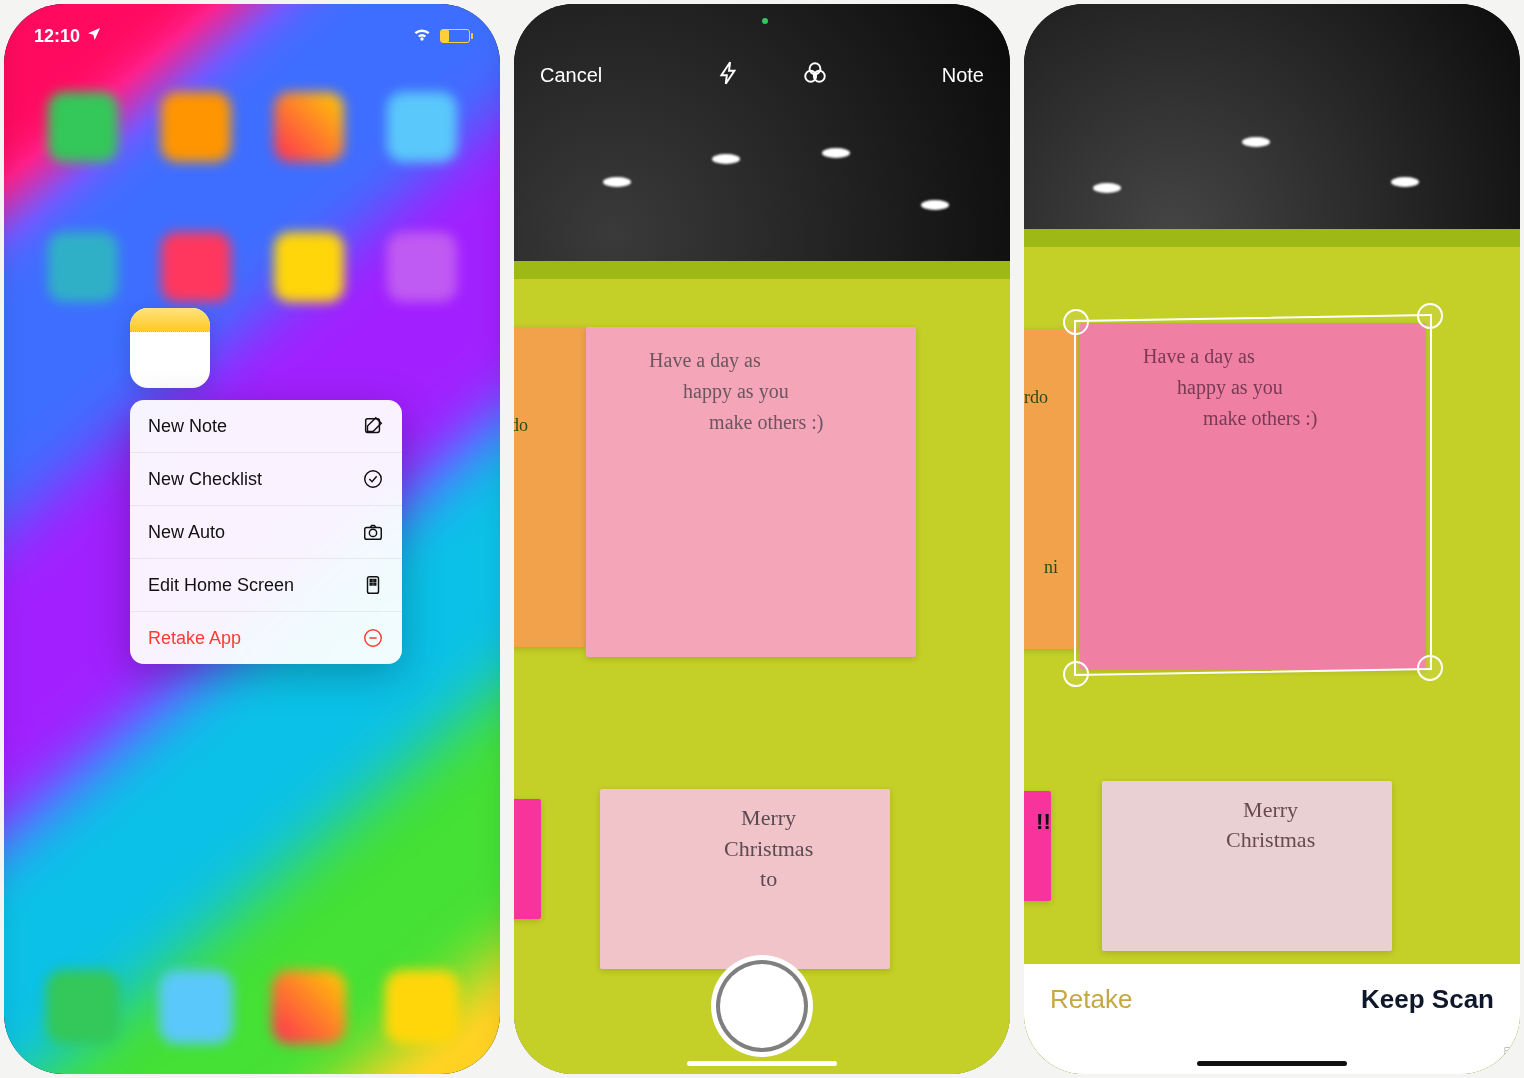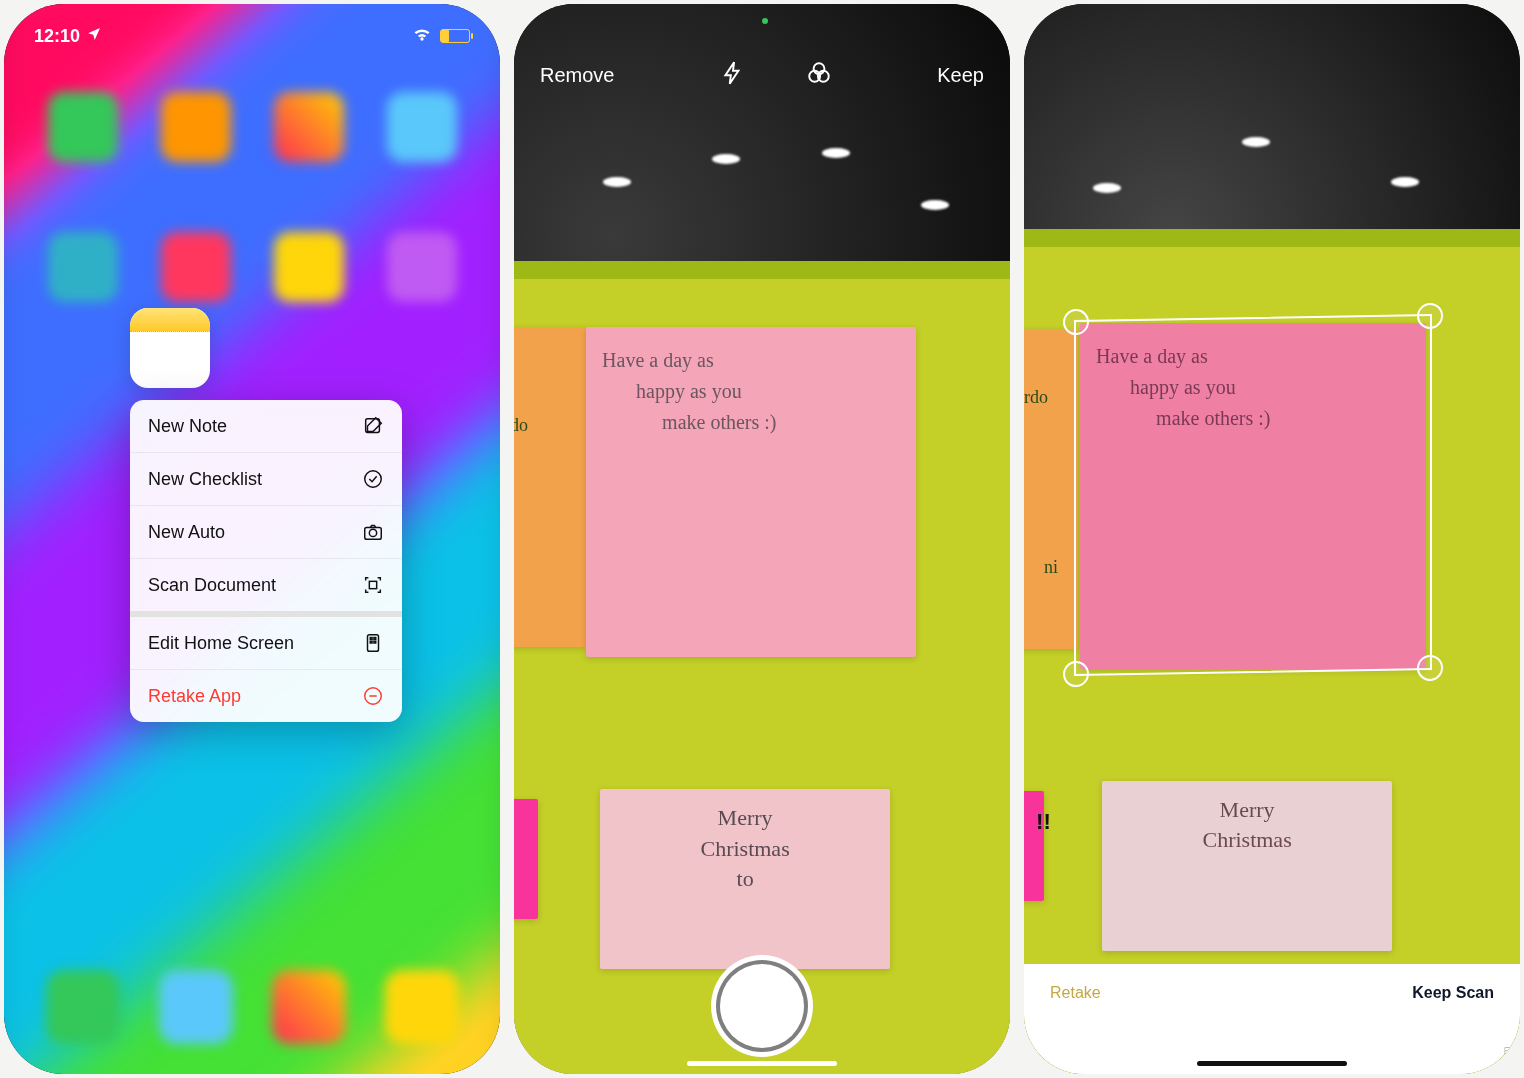--- a/index.html
+++ b/index.html
@@ -80,41 +80,41 @@
   .ctxitem.red .ctxicon svg{stroke:#ff3b30;}
   .icon-row.dock{ bottom:30px;top:auto;}
   .dock .blur-icon{width:74px;height:74px;border-radius:18px;}
 
   
   .scan-room{position:absolute;inset:0;}
   .ceiling{position:absolute;top:0;left:0;right:0;height:27%;background:radial-gradient(circle at 20% 80%,#3a3a3a,#0a0a0a);}
   .ceiling .lamp{position:absolute;width:28px;height:10px;background:#fff;border-radius:50%;filter:blur(1px);}
   .wall{position:absolute;top:27%;left:0;right:0;bottom:0;background:linear-gradient(#d2ce9b,#d7d48a);}
   .greenboard{position:absolute;top:24%;left:-2%;right:-2%;bottom:-4%;background:#c4cf28;border-top:18px solid #9eb816;border-radius:6px;}
-  .sticky{position:absolute;border-radius:2px;box-shadow:0 2px 6px rgba(0,0,0,.15);}
+  .sticky{position:absolute;border-radius:2px;box-shadow:0 2px 6px rgba(0,0,0,.15);padding-left:47px;}
   .sticky.orange{background:#f2a24a;}
   .sticky.pink{background:#f4a6b8;}
   .sticky.lightpink{background:#f0c4c9;}
   .sticky.hotpink{background:#f8349c;}
   .sticky-text{font-family:"Segoe Script","Comic Sans MS",cursive;color:#6b5560;line-height:1.55;padding:18px 16px;font-size:20px;}
   .merry{font-family:"Segoe Script","Comic Sans MS",cursive;color:#5a4a52;text-align:center;padding-top:14px;font-size:22px;line-height:1.4;}
   .edge-txt{position:absolute;font-family:"Segoe Script",cursive;color:#2a4a1a;font-size:18px;}
   .scan-topbar{position:absolute;top:56px;left:0;right:0;display:flex;align-items:center;justify-content:space-between;padding:0 26px;color:#fff;font-size:20px;z-index:4;}
   .scan-topbar .mid{display:flex;gap:60px;}
   .scan-topbar svg{width:26px;height:26px;stroke:#fff;fill:none;stroke-width:1.8;}
   .shutter{position:absolute;bottom:26px;left:50%;transform:translateX(-50%);width:84px;height:84px;border-radius:50%;background:#fff;box-shadow:0 0 0 4px rgba(0,0,0,.5),0 0 0 9px #fff;cursor:pointer;}
   .homebar{position:absolute;bottom:8px;left:50%;transform:translateX(-50%);width:150px;height:5px;border-radius:3px;background:#fff;}
   .rec-dot{position:absolute;top:14px;left:50%;width:6px;height:6px;border-radius:50%;background:#34c759;}
 
   
   .crop-rect{position:absolute;border:2px solid #fff;}
   .crop-rect .knob{position:absolute;width:26px;height:26px;border:2px solid #fff;border-radius:50%;background:rgba(255,255,255,.08);}
   .knob.tl{top:-13px;left:-13px}.knob.tr{top:-13px;right:-13px}.knob.bl{bottom:-13px;left:-13px}.knob.br{bottom:-13px;right:-13px}
   .botbar{position:absolute;left:0;right:0;bottom:0;height:110px;background:#fff;display:flex;align-items:flex-start;justify-content:space-between;padding:20px 26px 0;}
-  .botbar button{background:none;border:none;font-size:16px;cursor:pointer;}
+  .botbar button{background:none;border:none;font-size:26px;cursor:pointer;}
   .botbar .retake{color:#c5a743;font-weight:400;}
   .botbar .keep{color:#0f172a;font-weight:700;}
   .homebar.dark{background:#111;}
 
   .watermark{position:absolute;right:8px;bottom:28px;transform:rotate(-90deg);transform-origin:right bottom;font-size:10px;color:#bbb;letter-spacing:.5px;}
 </style>
 </head>
 <body>
 
 <div class="stage">
@@ -179,29 +179,20 @@
             </svg>
           </span>
       </div>
       <div class="ctxitem">
         <span>New Auto</span>
         <span class="ctxicon">
             <svg viewBox="0 0 24 24">
               <rect x="3" y="7" width="18" height="13" rx="2"></rect>
               <circle cx="12" cy="13" r="4"></circle>
               <path d="M9 7l1.5-2h3L15 7"></path>
-            </svg>
-          </span>
-      </div>
-      <div class="ctxitem divider-heavy">
-        <span>Scan Document</span>
-        <span class="ctxicon">
-            <svg viewBox="0 0 24 24">
-              <path d="M4 7V4h3M20 7V4h-3M4 17v3h3M20 17v3h-3"></path>
-              <rect x="8" y="8" width="8" height="8"></rect>
             </svg>
           </span>
       </div>
       <div class="ctxitem">
         <span>Edit Home Screen</span>
         <span class="ctxicon">
             <svg viewBox="0 0 24 24">
               <rect x="6" y="3" width="12" height="18" rx="2"></rect>
               <rect x="9" y="6" width="2" height="2"></rect>
               <rect x="13" y="6" width="2" height="2"></rect>
@@ -253,32 +244,32 @@
           <div class="merry">
             <div>Merry</div>
             <div>Christmas</div>
             <div>to</div>
           </div>
         </div>
       </div>
     </div>
     <div class="rec-dot"></div>
     <div class="scan-topbar">
-      <span>Remove</span>
+      <span>Cancel</span>
       <div class="mid">
         <span><svg viewBox="0 0 24 24">
               <path d="M13 2L5 14h5l-1 8 8-12h-5z"></path>
             </svg></span>
         <span><svg viewBox="0 0 24 24">
               <circle cx="12" cy="8" r="5"></circle>
               <circle cx="8" cy="15" r="5"></circle>
               <circle cx="16" cy="15" r="5"></circle>
             </svg></span>
       </div>
-      <span>Keep</span>
+      <span>Note</span>
     </div>
     <div class="shutter"></div>
     <div class="homebar"></div>
   </div>
 
   <div class="phone">
     <div class="scan-room">
       <div class="ceiling" style="background:radial-gradient(circle at 30% 80%,#454545,#0c0c0c)">
         <div class="lamp" style="top:62%;left:14%"></div>
         <div class="lamp" style="top:46%;left:44%"></div>

